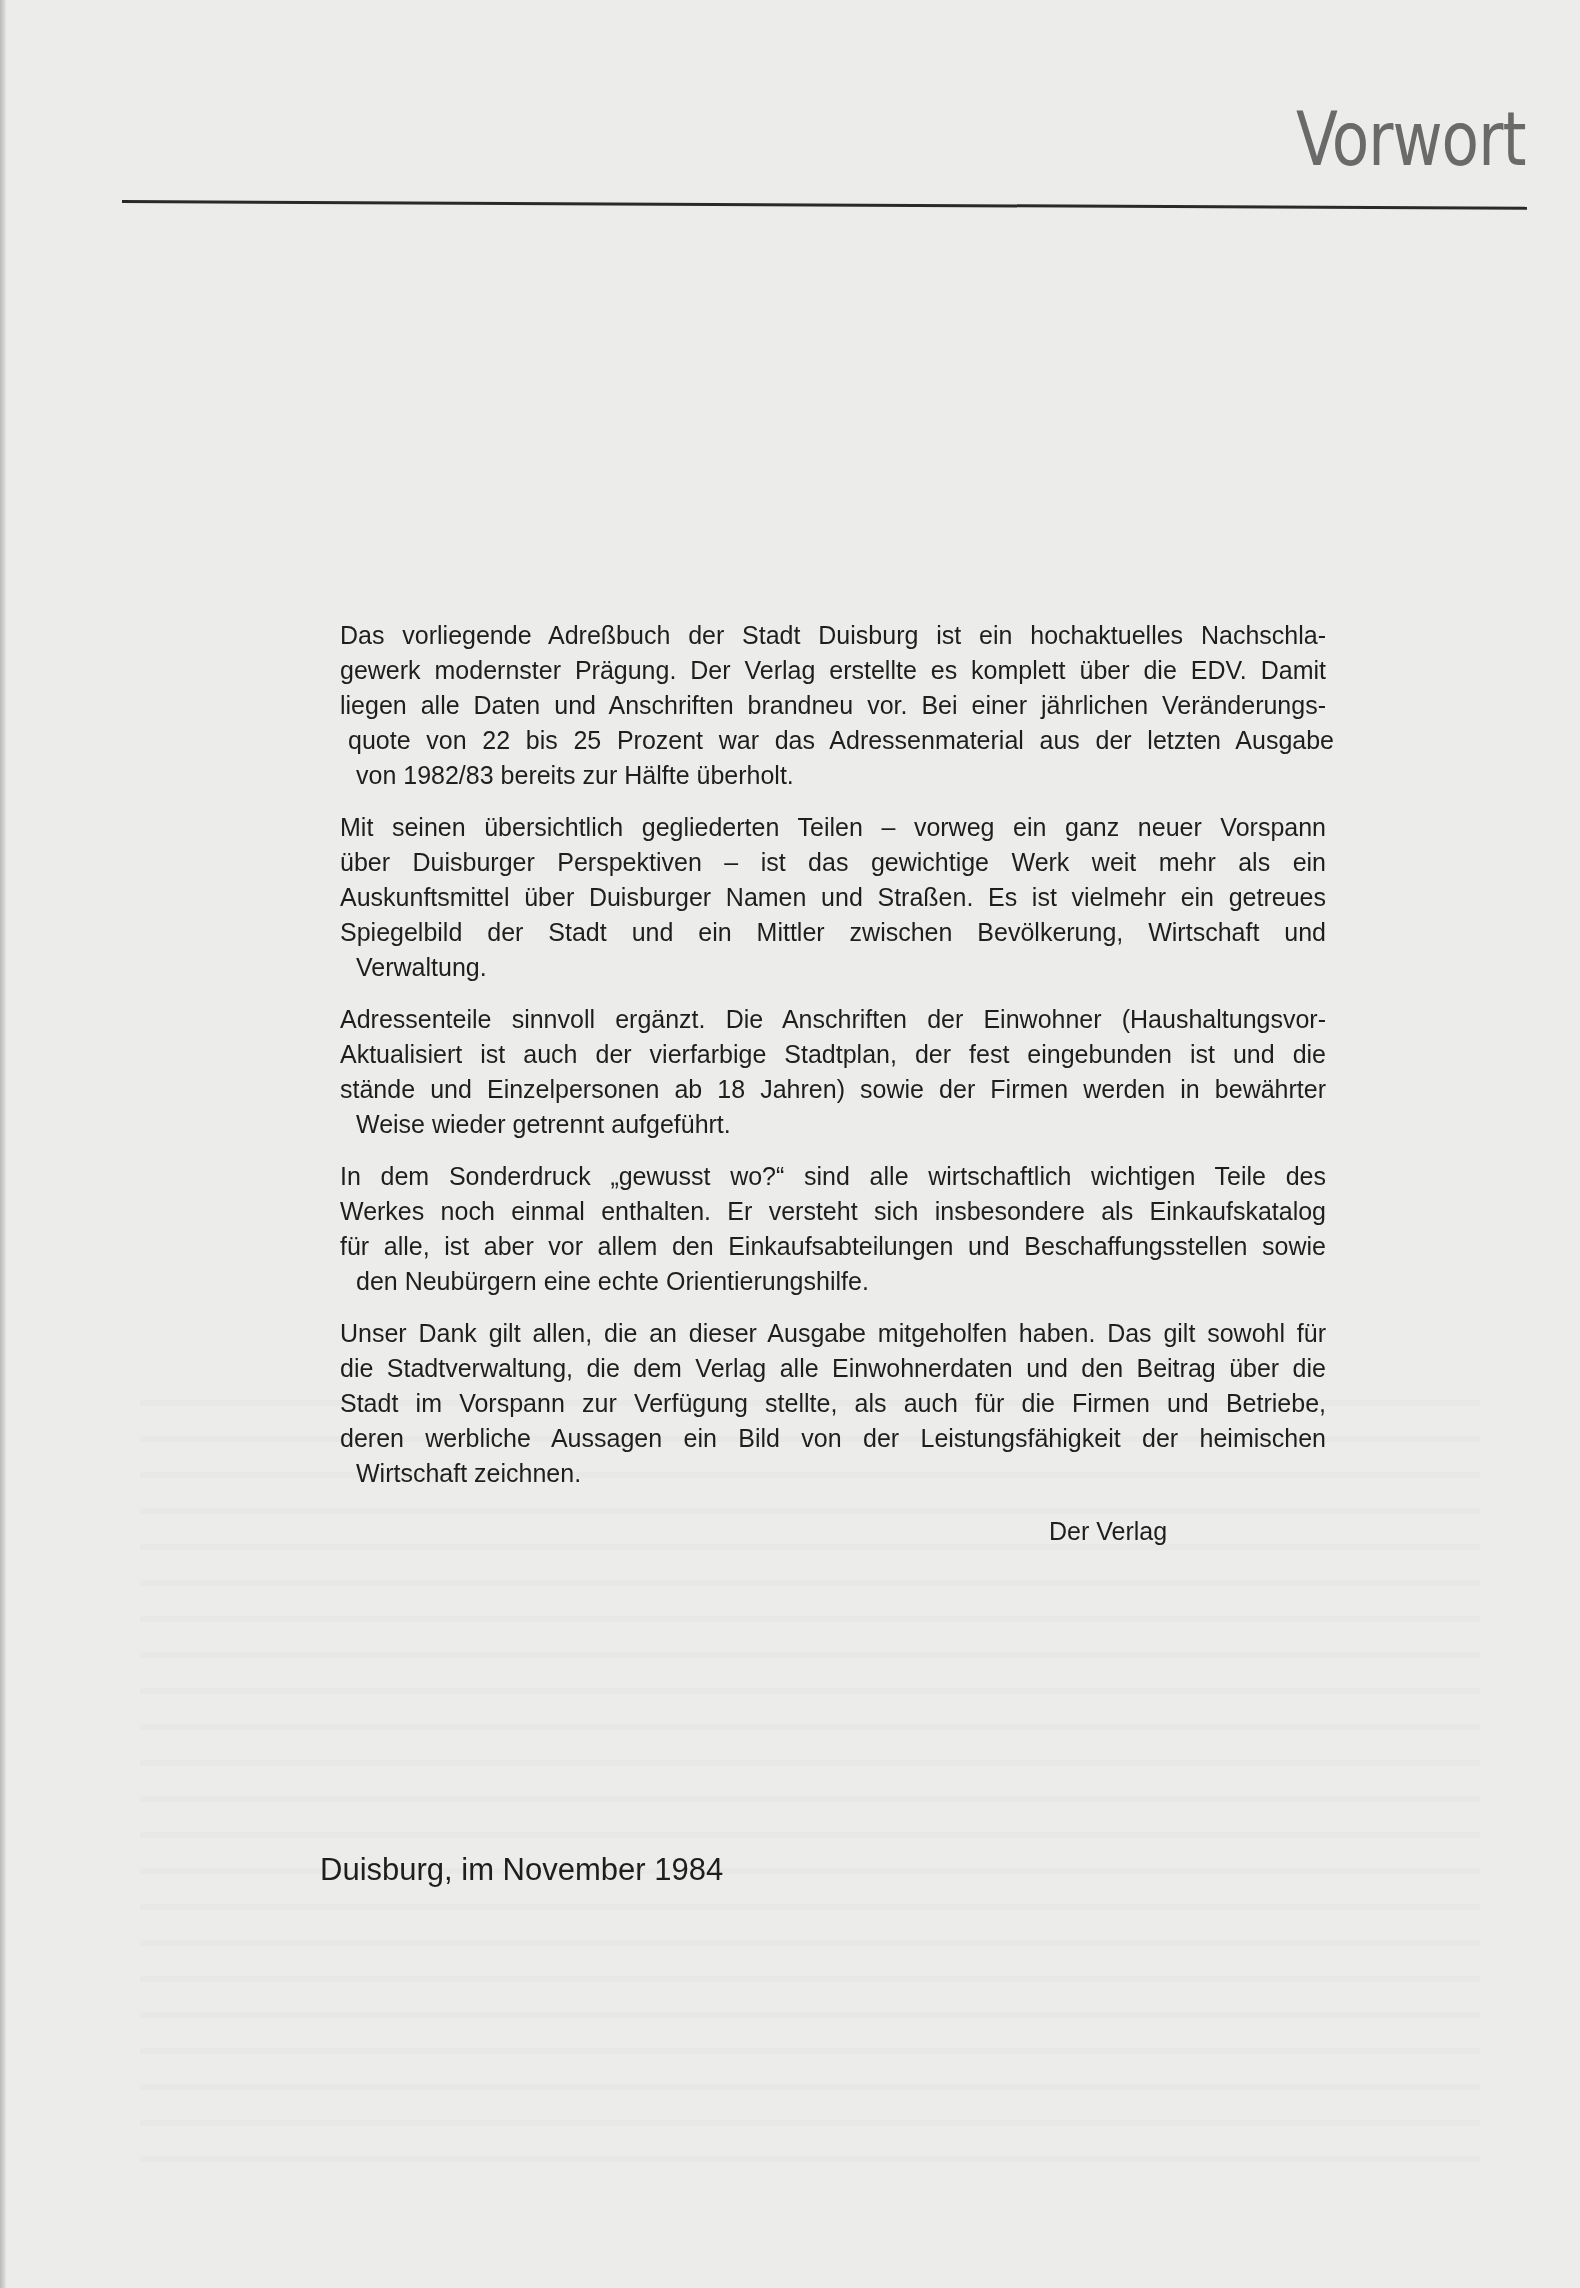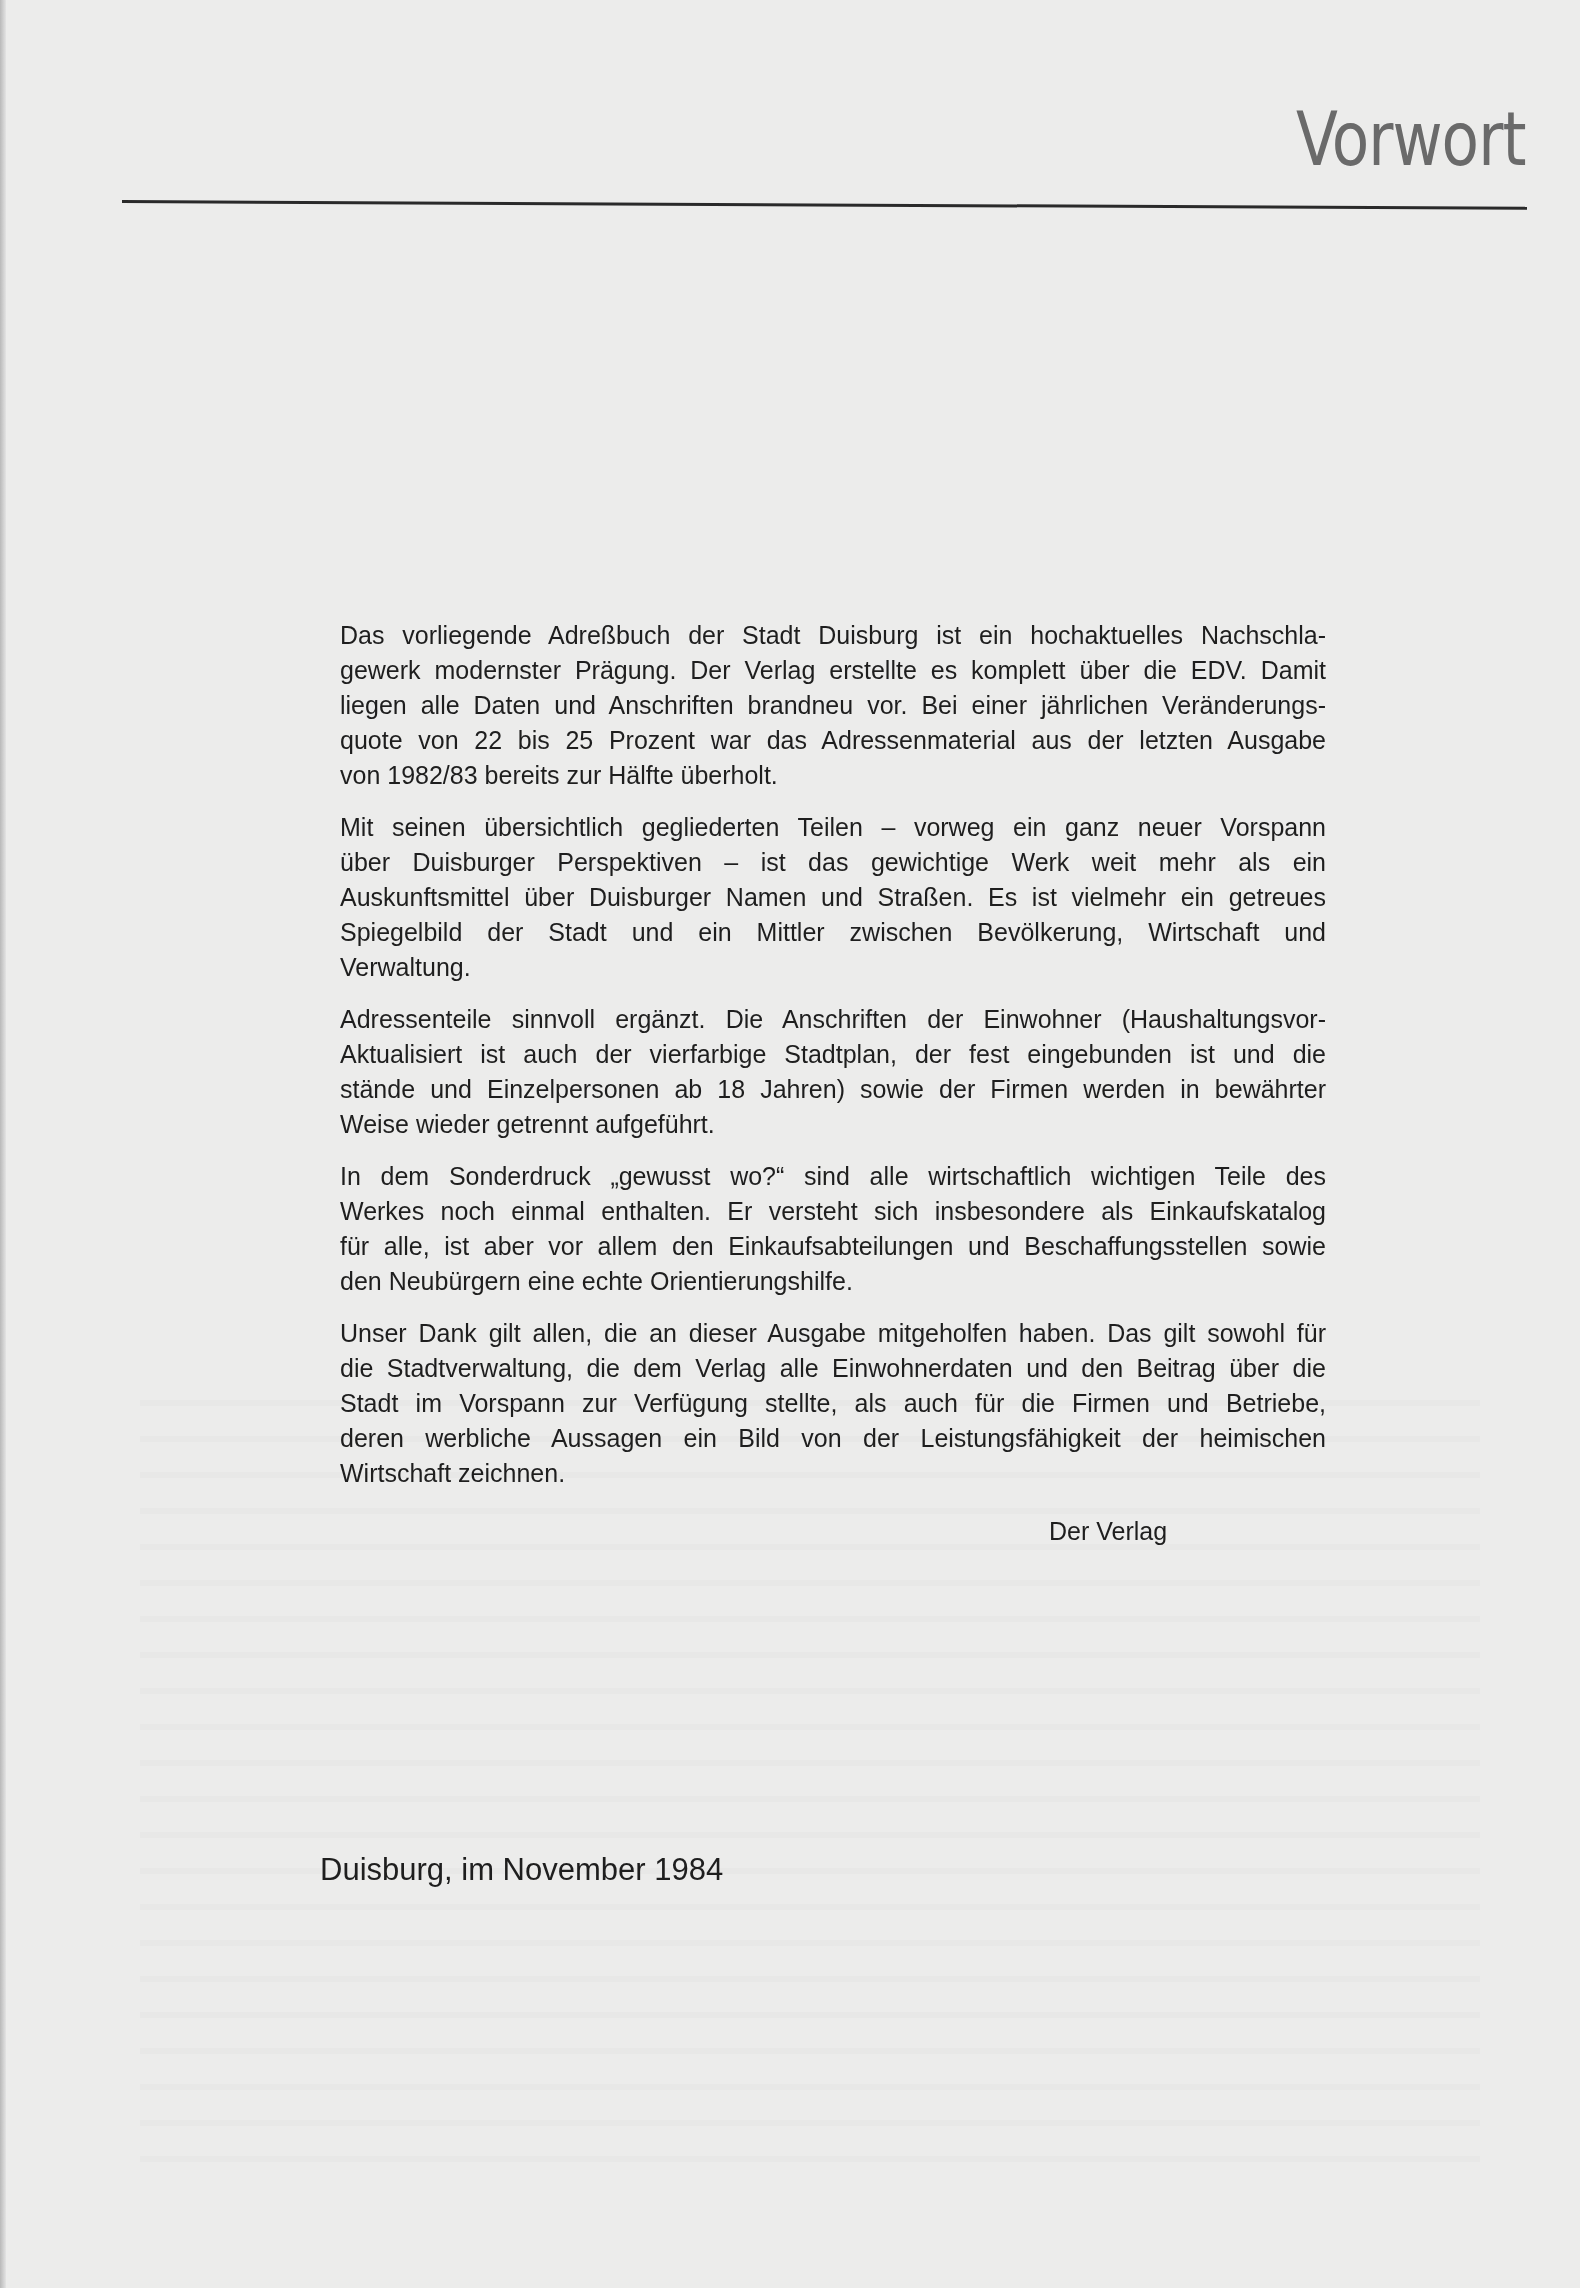--- a/index.html
+++ b/index.html
@@ -36,21 +36,21 @@
   .body {
     position: absolute; left: 340px; top: 618px; width: 986px;
   }
   .para { margin: 0 0 17px 0; }
   .line {
     display: block; height: 35px; line-height: 35px;
     font-size: 25px; white-space: nowrap;
     text-align: justify; text-align-last: justify;
     transform-origin: left center;
   }
-  .line.last { text-align-last: left; }
+  .line.last { text-align-last: left; margin-left: 16px; }
   .signature {
     position: absolute; left: 1049px; top: 1514px;
     font-size: 25px; line-height: 35px;
   }
   .date {
     position: absolute; left: 320px; top: 1852px;
     font-size: 31px; line-height: 35px;
   }
 </style>
 </head>
@@ -62,21 +62,21 @@
 <h1 class="title" style="margin:0;">
   <span class="title-inner">Vorwort</span>
 </h1>
 <div class="rule"></div>
 
 <div class="body" id="body">
     <div class="para">
       <span class="line" style="display: block; width: 986px;">Das vorliegende Adreßbuch der Stadt Duisburg ist ein hochaktuelles Nachschla-</span>
       <span class="line" style="display: block; width: 986px;">gewerk modernster Prägung. Der Verlag erstellte es komplett über die EDV. Damit</span>
       <span class="line" style="display: block; width: 986px;">liegen alle Daten und Anschriften brandneu vor. Bei einer jährlichen Veränderungs-</span>
-      <span class="line" style="display: block; width: 986px;">quote von 22 bis 25 Prozent war das Adressenmaterial aus der letzten Ausgabe</span>
+      <span class="line" style="display: block; width: 986px; margin-left: 8px;">quote von 22 bis 25 Prozent war das Adressenmaterial aus der letzten Ausgabe</span>
       <span class="line last" style="display: block; width: auto;">von 1982/83 bereits zur Hälfte überholt.</span>
     </div>
     <div class="para">
       <span class="line" style="display: block; width: 986px;">Mit seinen übersichtlich gegliederten Teilen – vorweg ein ganz neuer Vorspann</span>
       <span class="line" style="display: block; width: 986px;">über Duisburger Perspektiven – ist das gewichtige Werk weit mehr als ein</span>
       <span class="line" style="display: block; width: 986px;">Auskunftsmittel über Duisburger Namen und Straßen. Es ist vielmehr ein getreues</span>
       <span class="line" style="display: block; width: 986px;">Spiegelbild der Stadt und ein Mittler zwischen Bevölkerung, Wirtschaft und</span>
       <span class="line last" style="display: block; width: auto;">Verwaltung.</span>
     </div>
     <div class="para">

